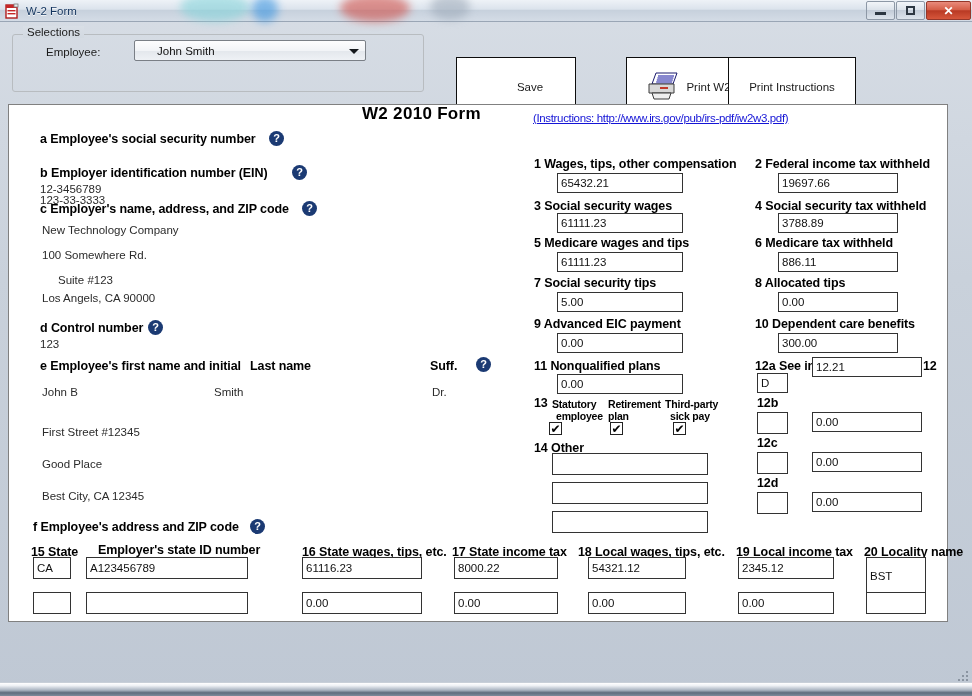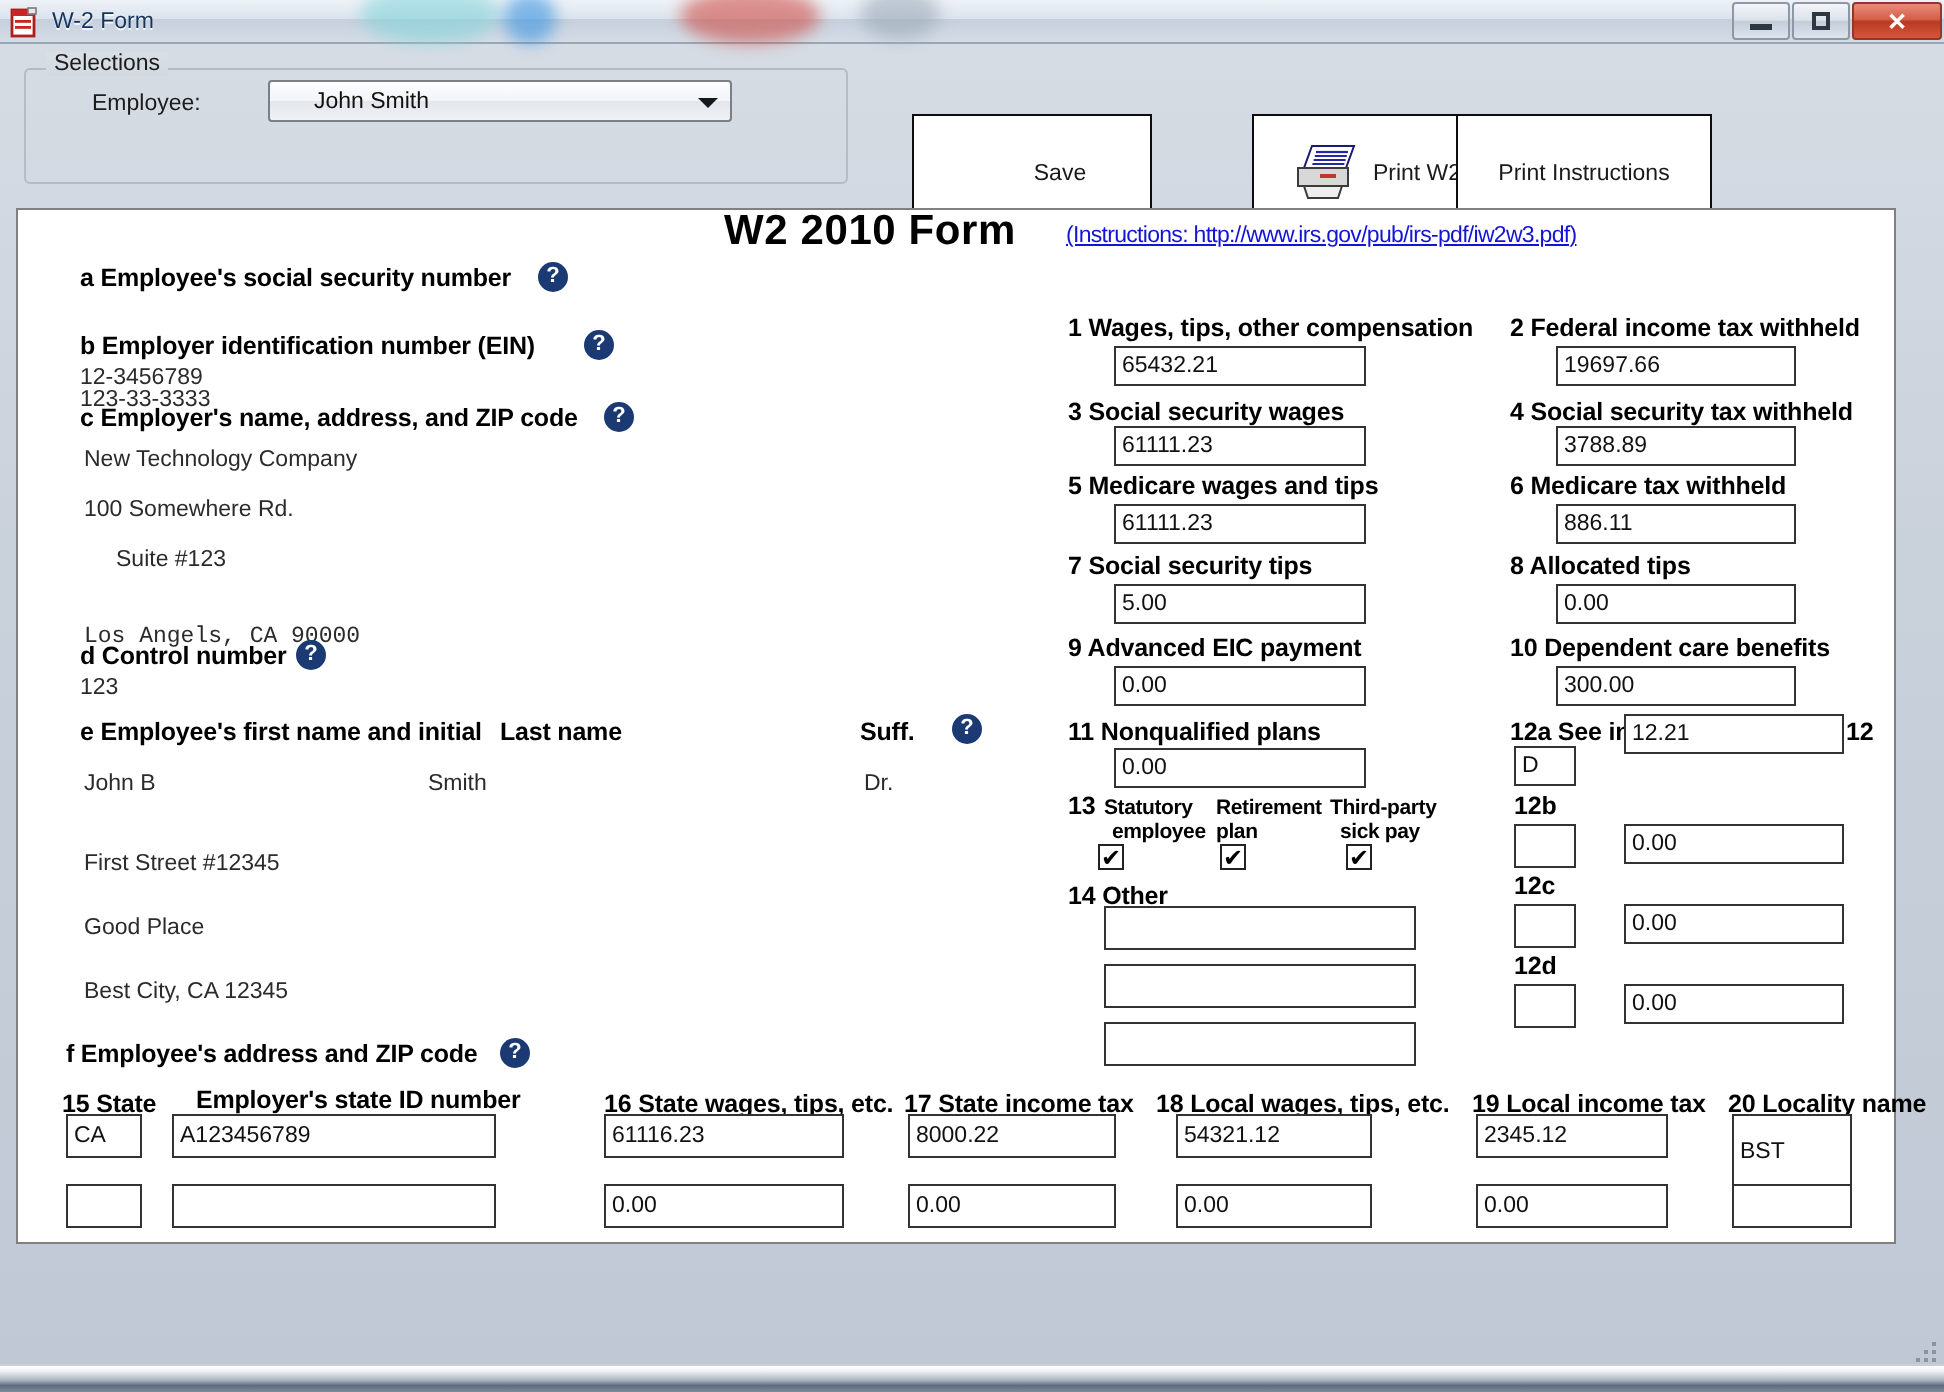--- a/index.html
+++ b/index.html
@@ -122,21 +122,21 @@
     display: flex; align-items: center; justify-content: center;
     font-size: 12px; color: #000; line-height: 1;
   }
   .small-bold {
     position: absolute; font-weight: bold; font-size: 10.5px; color: #000;
     white-space: nowrap; letter-spacing: -0.2px;
   }
 
   #form-title {
     position: absolute; left: 362px; top: 104px;
-    font-size: 21px; font-weight: bold; color: #000;
+    font-size: 17px; font-weight: bold; color: #000;
     white-space: nowrap; letter-spacing: 0.3px;
   }
   #instructions-link {
     position: absolute; left: 533px; top: 112px;
     font-size: 11.5px; color: #1414d6; text-decoration: underline;
     white-space: nowrap; cursor: pointer; letter-spacing: -0.35px;
   }
 
   
   #bottom-chrome {
@@ -231,21 +231,21 @@
 
   <span class="lbl-bold" style="left:40px;top:166px;">b Employer identification number (EIN)</span>
   <span class="help" style="left:292px;top:165px;">?</span>
   <span class="lbl-val" style="left:40px;top:183px;">12-3456789</span>
 
   <span class="lbl-bold" style="left:40px;top:202px;">c Employer's name, address, and ZIP code</span>
   <span class="help" style="left:302px;top:201px;">?</span>
   <span class="lbl-val" style="left:42px;top:224px;">New Technology Company</span>
   <span class="lbl-val" style="left:42px;top:249px;">100 Somewhere Rd.</span>
   <span class="lbl-val" style="left:58px;top:274px;">Suite #123</span>
-  <span class="lbl-val" style="left:42px;top:312px;font-family:Liberation Mono, monospace;">Los Angels, CA 90000</span>
+  <span class="lbl-val" style="left:42px;top:292px;">Los Angels, CA 90000</span>
 
   <span class="lbl-bold" style="left:40px;top:321px;">d Control number</span>
   <span class="help" style="left:148px;top:320px;">?</span>
   <span class="lbl-val" style="left:40px;top:338px;">123</span>
 
   <span class="lbl-bold" style="left:40px;top:359px;">e Employee's first name and initial</span>
   <span class="lbl-bold" style="left:250px;top:359px;">Last name</span>
   <span class="lbl-bold" style="left:430px;top:359px;">Suff.</span>
   <span class="help" style="left:476px;top:357px;">?</span>
   <span class="lbl-val" style="left:42px;top:386px;">John B</span>

